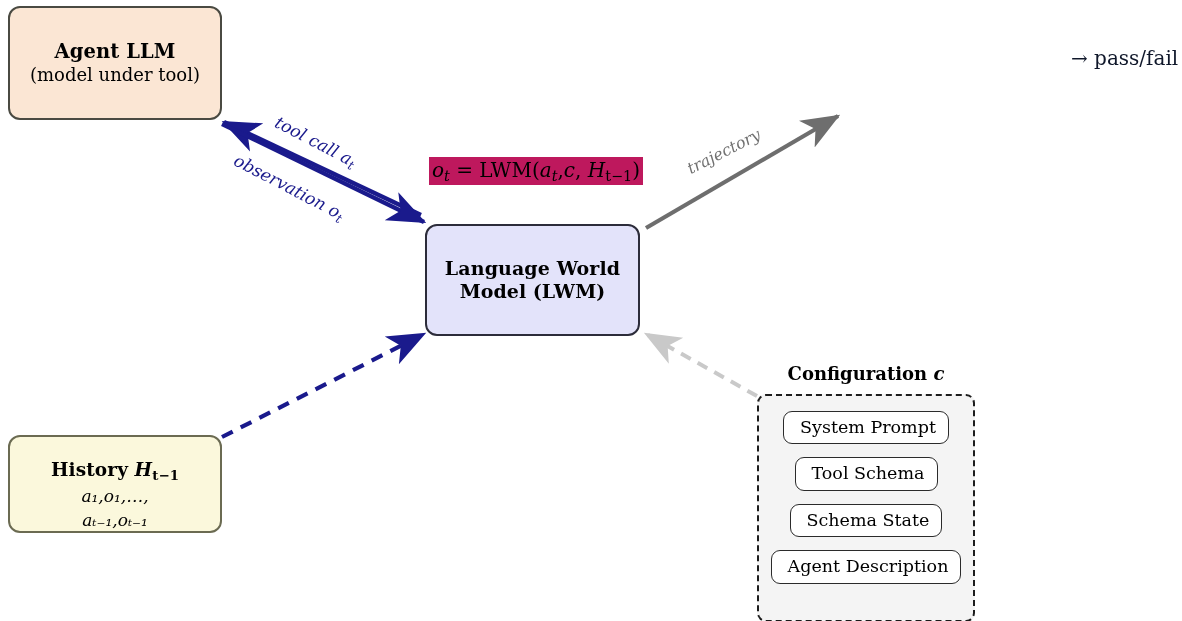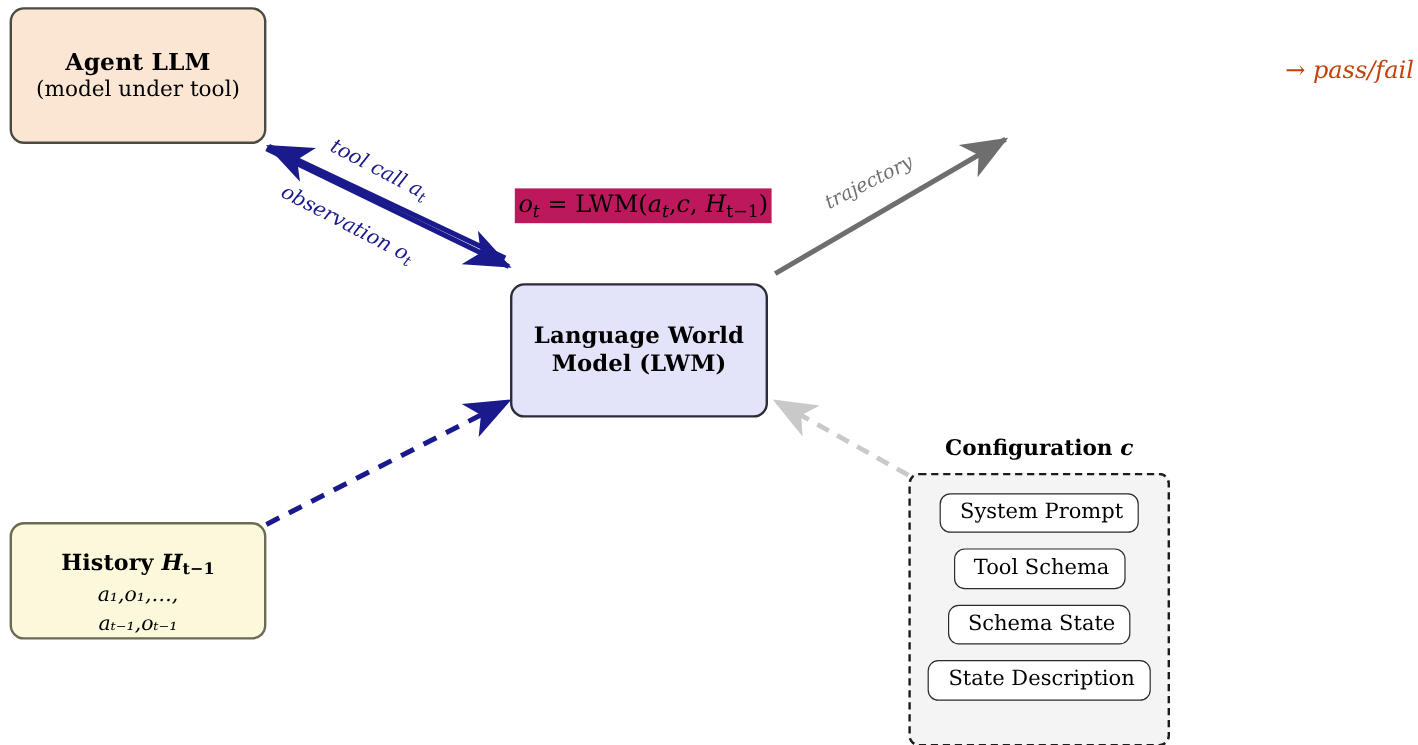--- a/index.html
+++ b/index.html
@@ -59,21 +59,21 @@
     border: 2.2px solid #4a4a42;
   }
   
   #verifier {
     left: 840px; top: 6px; width: 217px; height: 110px;
     background: #ddf6dd;
     border: 2.2px solid #3f4a3f;
   }
   
   #lwm {
-    left: 425px; top: 236px; width: 215px; height: 112px;
+    left: 425px; top: 224px; width: 215px; height: 112px;
     background: #e3e3fa;
     border: 2.2px solid #2c2c3a;
   }
   #lwm .ttl { font-size: 19px; }
   #lwm .ttl2 { font-weight: bold; font-size: 19px; color:#000; }
 
   
   #history {
     left: 8px; top: 435px; width: 214px; height: 98px;
     background: #fbf8dc;
@@ -88,24 +88,23 @@
     color: #000;
   }
   #history .hline:first-of-type { margin-top: 7px; }
 
   
   #passfail {
     position: absolute;
     left: 1071px;
     top: 46px;
     font-size: 20px;
-    color: #c2410c;
+    color: #0f172a;
     white-space: nowrap;
     z-index: 4;
-    font-style: italic;
   }
 
   
   #equation {
     position: absolute;
     left: 429px;
     top: 157px;
     font-size: 20px;
     color: #000;
     white-space: nowrap;
@@ -258,16 +257,16 @@
   <div class="edge-label lab-gray" id="label-trajectory">trajectory</div>
 
   <div id="config-label">
     <span>Configuration</span><span>&nbsp;</span><span class="mi">c</span>
   </div>
 
   <div id="config-box">
     <div class="cfg-item">System Prompt</div>
     <div class="cfg-item">Tool Schema</div>
     <div class="cfg-item">Schema State</div>
-    <div class="cfg-item">State Description</div>
+    <div class="cfg-item">Agent Description</div>
   </div>
 
 </div>
 
 </body></html>

